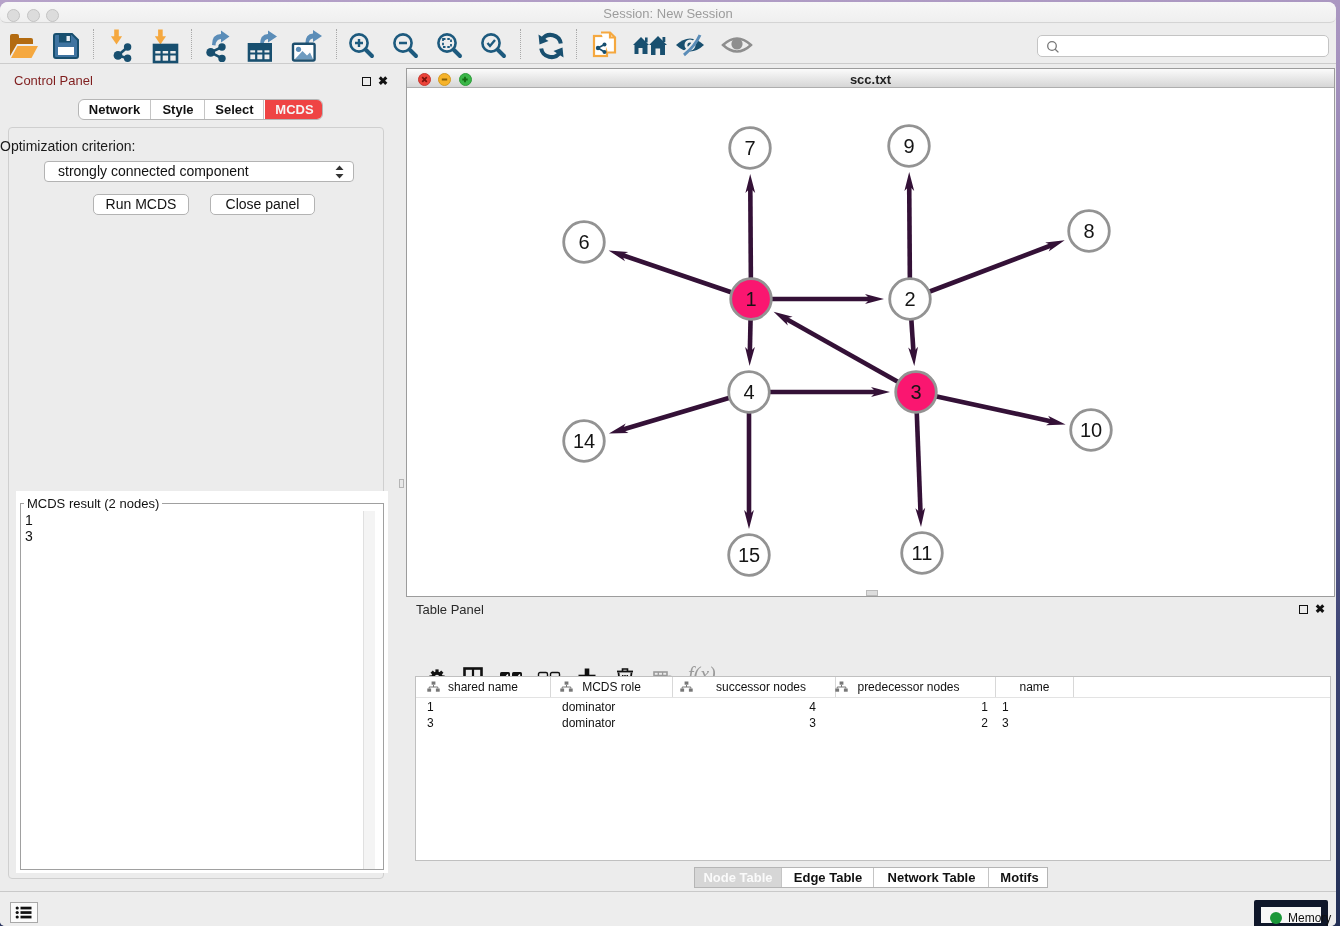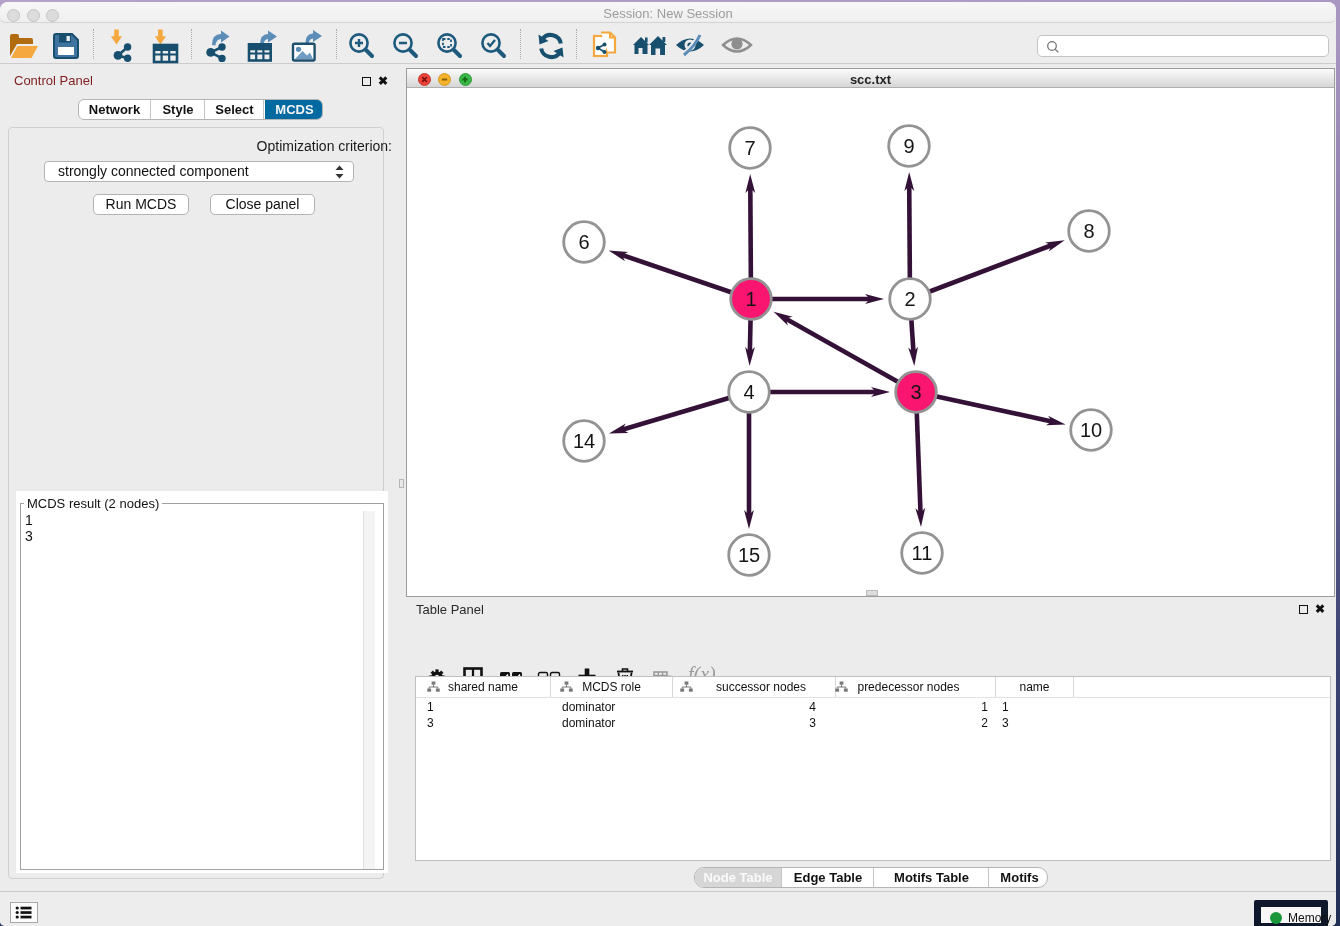--- a/index.html
+++ b/index.html
@@ -27,21 +27,21 @@
 
 #cp-title { position:absolute; left:14px; top:71px; font-size:13px; color:#7f1d1d; }
 .winbtn-sq { position:absolute; width:9px; height:9px; border:1.5px solid #111; }
 .winbtn-x { position:absolute; font-size:12px; font-weight:bold; color:#111; line-height:10px; }
 #cp-tabs { position:absolute; left:78px; top:97px; width:245px; height:21px;
   background:#fff; border:1px solid #b5b5b5; border-radius:6px; overflow:hidden; }
 .cptab { position:absolute; top:0; height:21px; text-align:center; font-size:13px;
   font-weight:bold; color:#111; line-height:20px; border-right:1px solid #c5c5c5; }
 #cp-border { position:absolute; left:8px; top:125px; width:376px; height:752px;
   border:1px solid #cfcfcf; border-radius:4px; }
-#opt-label { position:absolute; left:0; top:136px; width:392px; text-align:right;
+#opt-label { position:absolute; left:0; top:136px; width:392px; text-align:left;
   font-size:14px; color:#1a1a1a; }
 #combo { position:absolute; left:44px; top:159px; width:310px; height:21px;
   background:#fff; border:1px solid #b3b3b3; border-radius:4px;
   font-size:14px; color:#111; line-height:19px; padding-left:13px; }
 .btn { position:absolute; top:192px; height:21px; background:#fff;
   border:1px solid #b3b3b3; border-radius:5px; font-size:14px; color:#111;
   text-align:center; line-height:19px; }
 #result-panel { position:absolute; left:16px; top:489px; width:372px; height:382px;
   background:#fff; }
 #result-border { position:absolute; left:20px; top:501px; width:364px; height:367px;
@@ -62,21 +62,21 @@
 .mac { position:absolute; top:3.5px; width:13px; height:13px; border-radius:50%; }
 
 #tp-title { position:absolute; left:416px; top:600px; font-size:13px; color:#2a2a2a; }
 #tp-toolbar { position:absolute; left:415px; top:630px; width:916px; height:36px;margin-top:28px; }
 #tbl { position:absolute; left:415px; top:674px; width:916px; height:185px;
   background:#fff; border:1px solid #c0c0c0; }
 .th { position:absolute; top:0; height:20px; border-right:1px solid #d8d8d8;
   font-size:12px; color:#111; text-align:center; line-height:20px; }
 .td { position:absolute; font-size:12px; color:#111; height:16px; line-height:16px; }
 #tp-tabs { position:absolute; left:694px; top:865px; width:354px; height:21px;
-  background:#fff; border:1px solid #b5b5b5; border-radius:10px; overflow:hidden; }
+  background:#fff; border:1px solid #b5b5b5; border-radius:0; overflow:hidden; }
 
 #statusbar { position:absolute; left:0; top:889px; width:1336px; height:36px;
   background:#ededed; border-top:1px solid #c9c9c9; }
 #sb-btn { position:absolute; left:10px; top:10px; width:28px; height:21px;
   background:#fbfbfb; border:1px solid #a8a8a8; }
 #mem-btn { position:absolute; left:1254px; top:8px; width:74px; height:30px;
   background:#f7f7f7; border:7px solid #0f172a; border-radius:2px;
   font-size:12px; color:#111; }
 </style>
 </head>
@@ -214,21 +214,21 @@
     </div>
   </div>
 
   <div id="cp-title">Control Panel</div>
   <div class="winbtn-sq" style="left:362px; top:75px;"></div>
   <div class="winbtn-x" style="left:378px; top:74px;">✖</div>
   <div id="cp-tabs">
     <div class="cptab" style="left:0; width:72px;">Network</div>
     <div class="cptab" style="left:73px; width:53px;">Style</div>
     <div class="cptab" style="left:127px; width:58px;">Select</div>
-    <div class="cptab" style="left:186px; width:59px; background:#0369a1; color:#f5f5f5; border-right:none;">MCDS</div>
+    <div class="cptab" style="left:186px; width:59px; background:#ef4444; color:#f5f5f5; border-right:none;">MCDS</div>
   </div>
   <div id="cp-border"></div>
   <div id="opt-label">Optimization criterion:</div>
   <div id="combo">strongly connected component
     <svg width="11" height="14" style="position:absolute;right:8px;top:3px;" viewBox="0 0 11 14">
       <polygon points="5.5,0.5 9.5,5 1.5,5" fill="#333"></polygon>
       <polygon points="5.5,13.5 9.5,9 1.5,9" fill="#333"></polygon>
     </svg>
   </div>
   <div class="btn" style="left:93px; width:96px;">Run MCDS</div>
@@ -412,21 +412,21 @@
     <div class="td" style="left:586px; top:22px;">1</div>
     <div class="td" style="left:11px; top:38px;">3</div>
     <div class="td" style="left:146px; top:38px;">dominator</div>
     <div class="td" style="left:260px; top:38px; width:140px; text-align:right;">3</div>
     <div class="td" style="left:420px; top:38px; width:152px; text-align:right;">2</div>
     <div class="td" style="left:586px; top:38px;">3</div>
   </div>
   <div id="tp-tabs">
     <div class="cptab" style="left:0; width:87px; background:#d6d6d6; color:#fafafa;">Node Table</div>
     <div class="cptab" style="left:88px; width:91px;">Edge Table</div>
-    <div class="cptab" style="left:180px; width:114px;">Motifs Table</div>
+    <div class="cptab" style="left:180px; width:114px;">Network Table</div>
     <div class="cptab" style="left:295px; width:59px; border-right:none;">Motifs</div>
   </div>
   <div id="statusbar">
     <div id="sb-btn">
       <svg width="18" height="15" style="position:absolute;left:4px;top:2px;" viewBox="0 0 18 15">
         <circle cx="2.2" cy="3" r="1.6" fill="#111"></circle>
           <rect x="5.5" y="1.7" width="11" height="2.7" fill="#111"></rect>
         <circle cx="2.2" cy="7.5" r="1.6" fill="#111"></circle>
           <rect x="5.5" y="6.2" width="11" height="2.7" fill="#111"></rect>
         <circle cx="2.2" cy="12" r="1.6" fill="#111"></circle>

